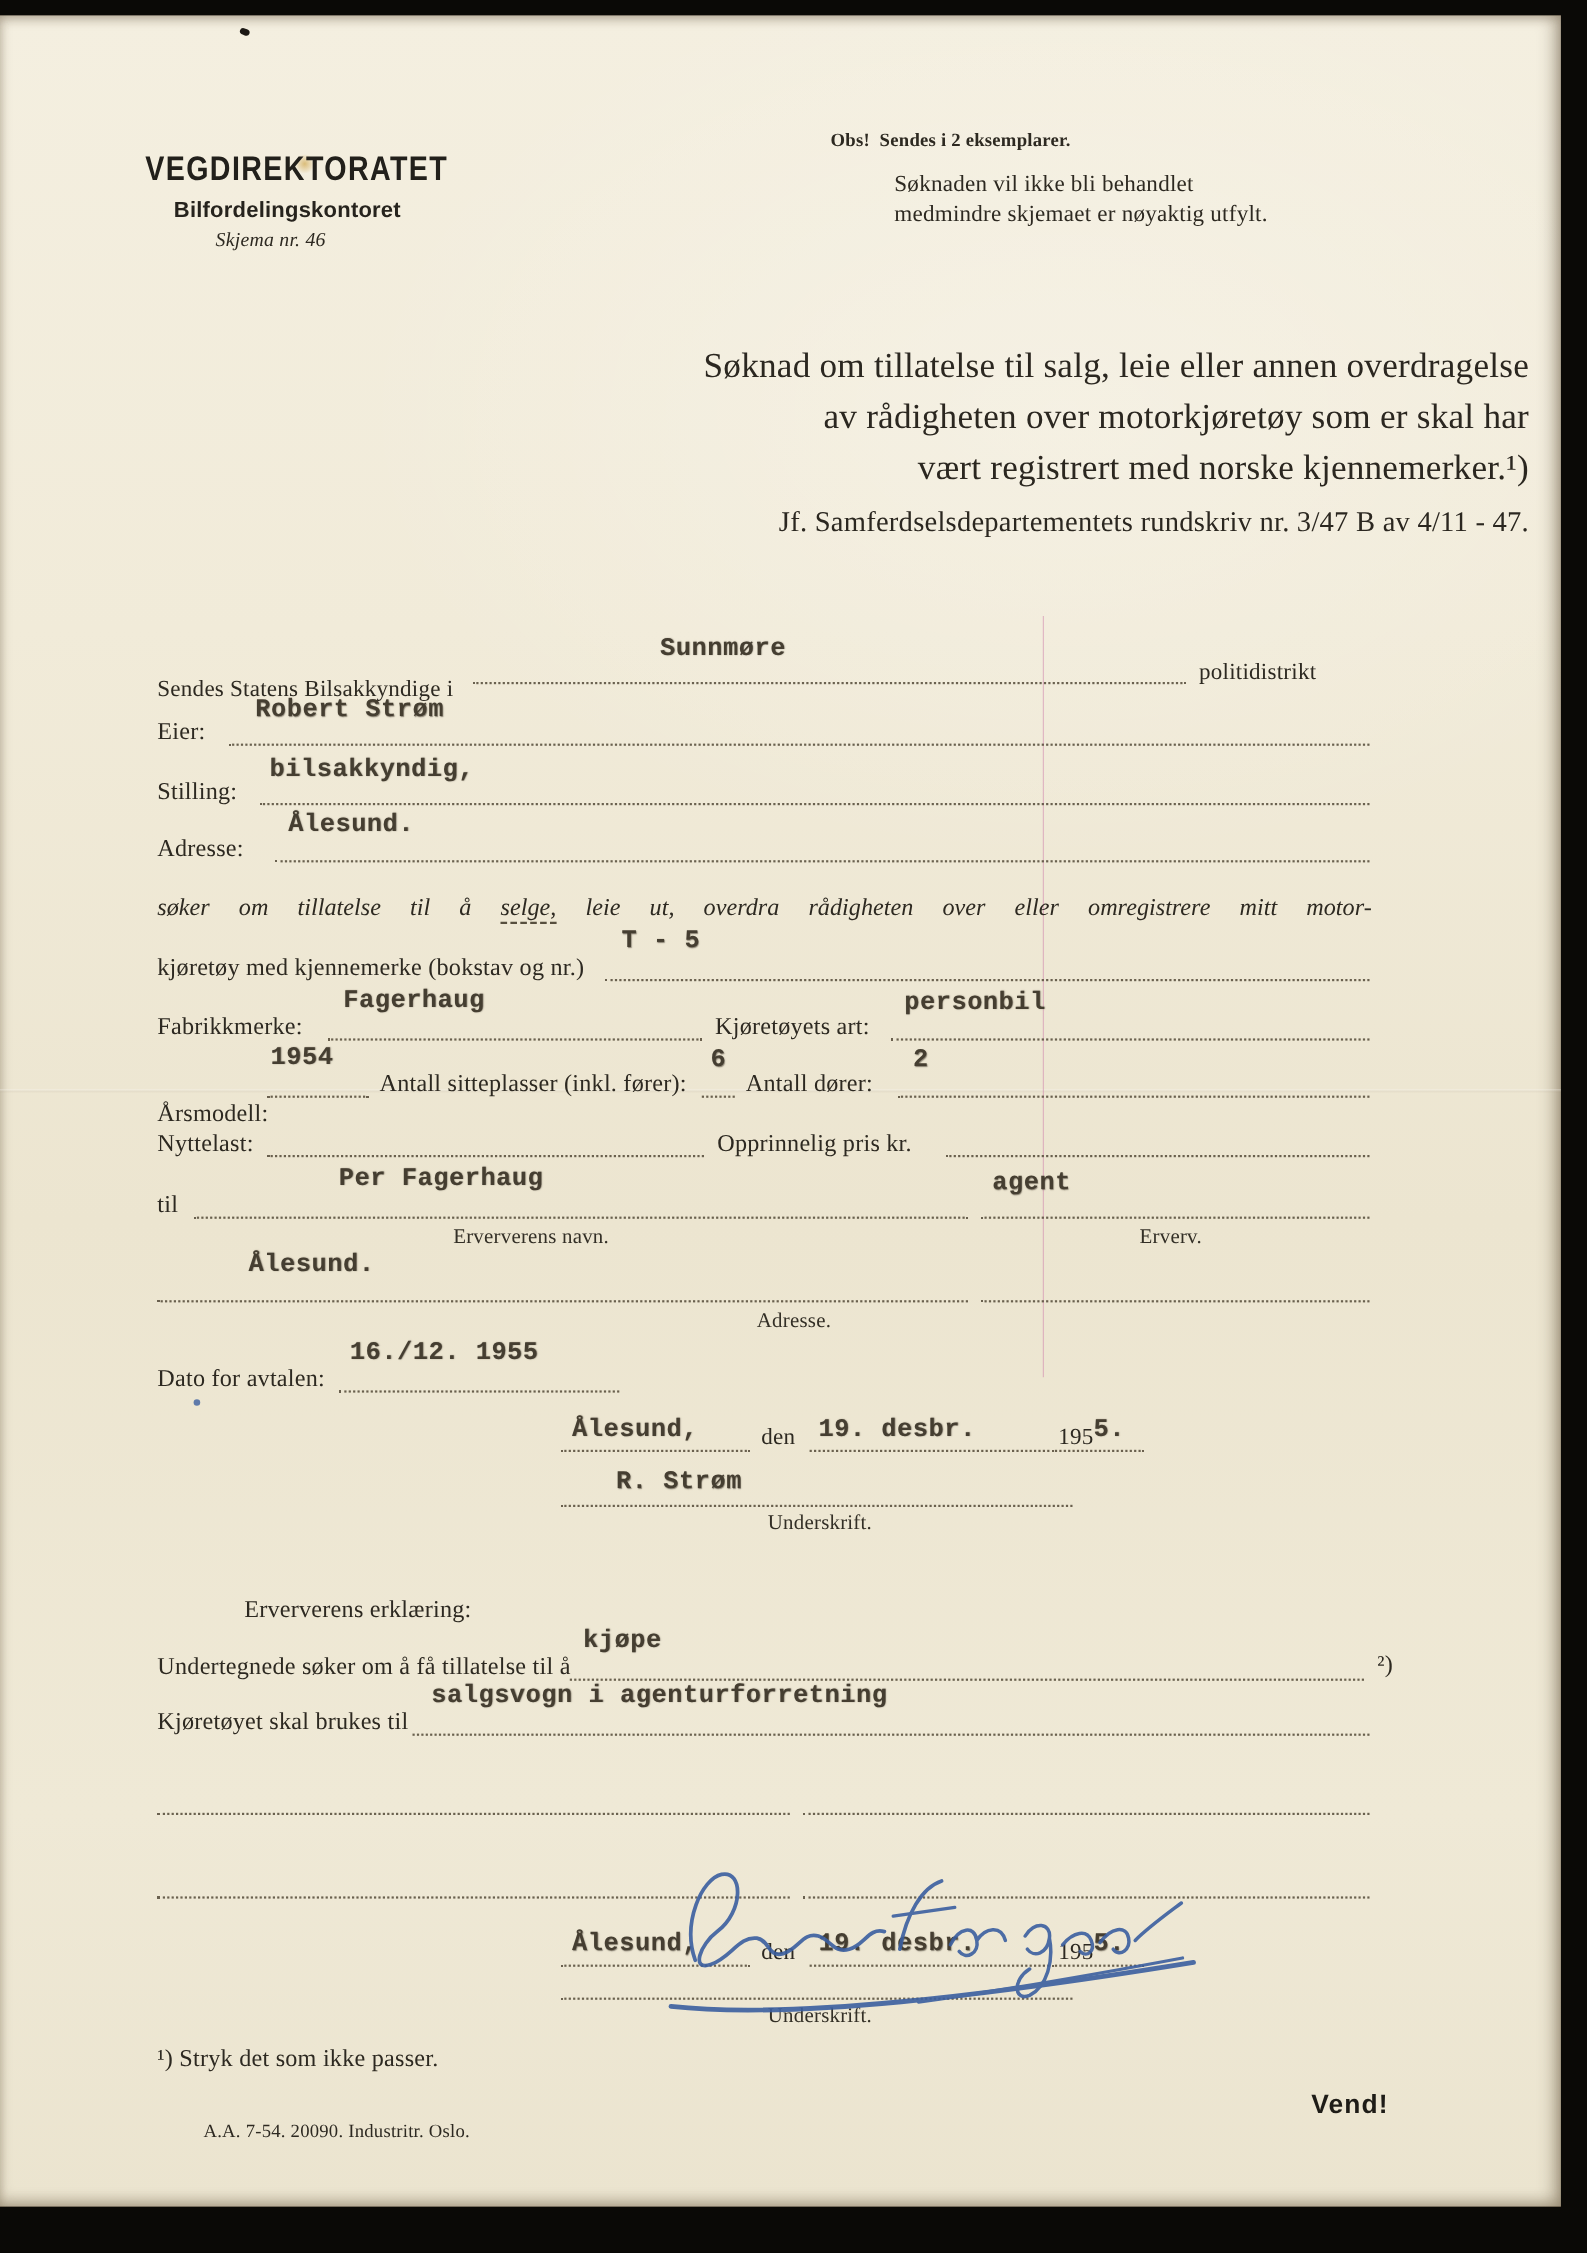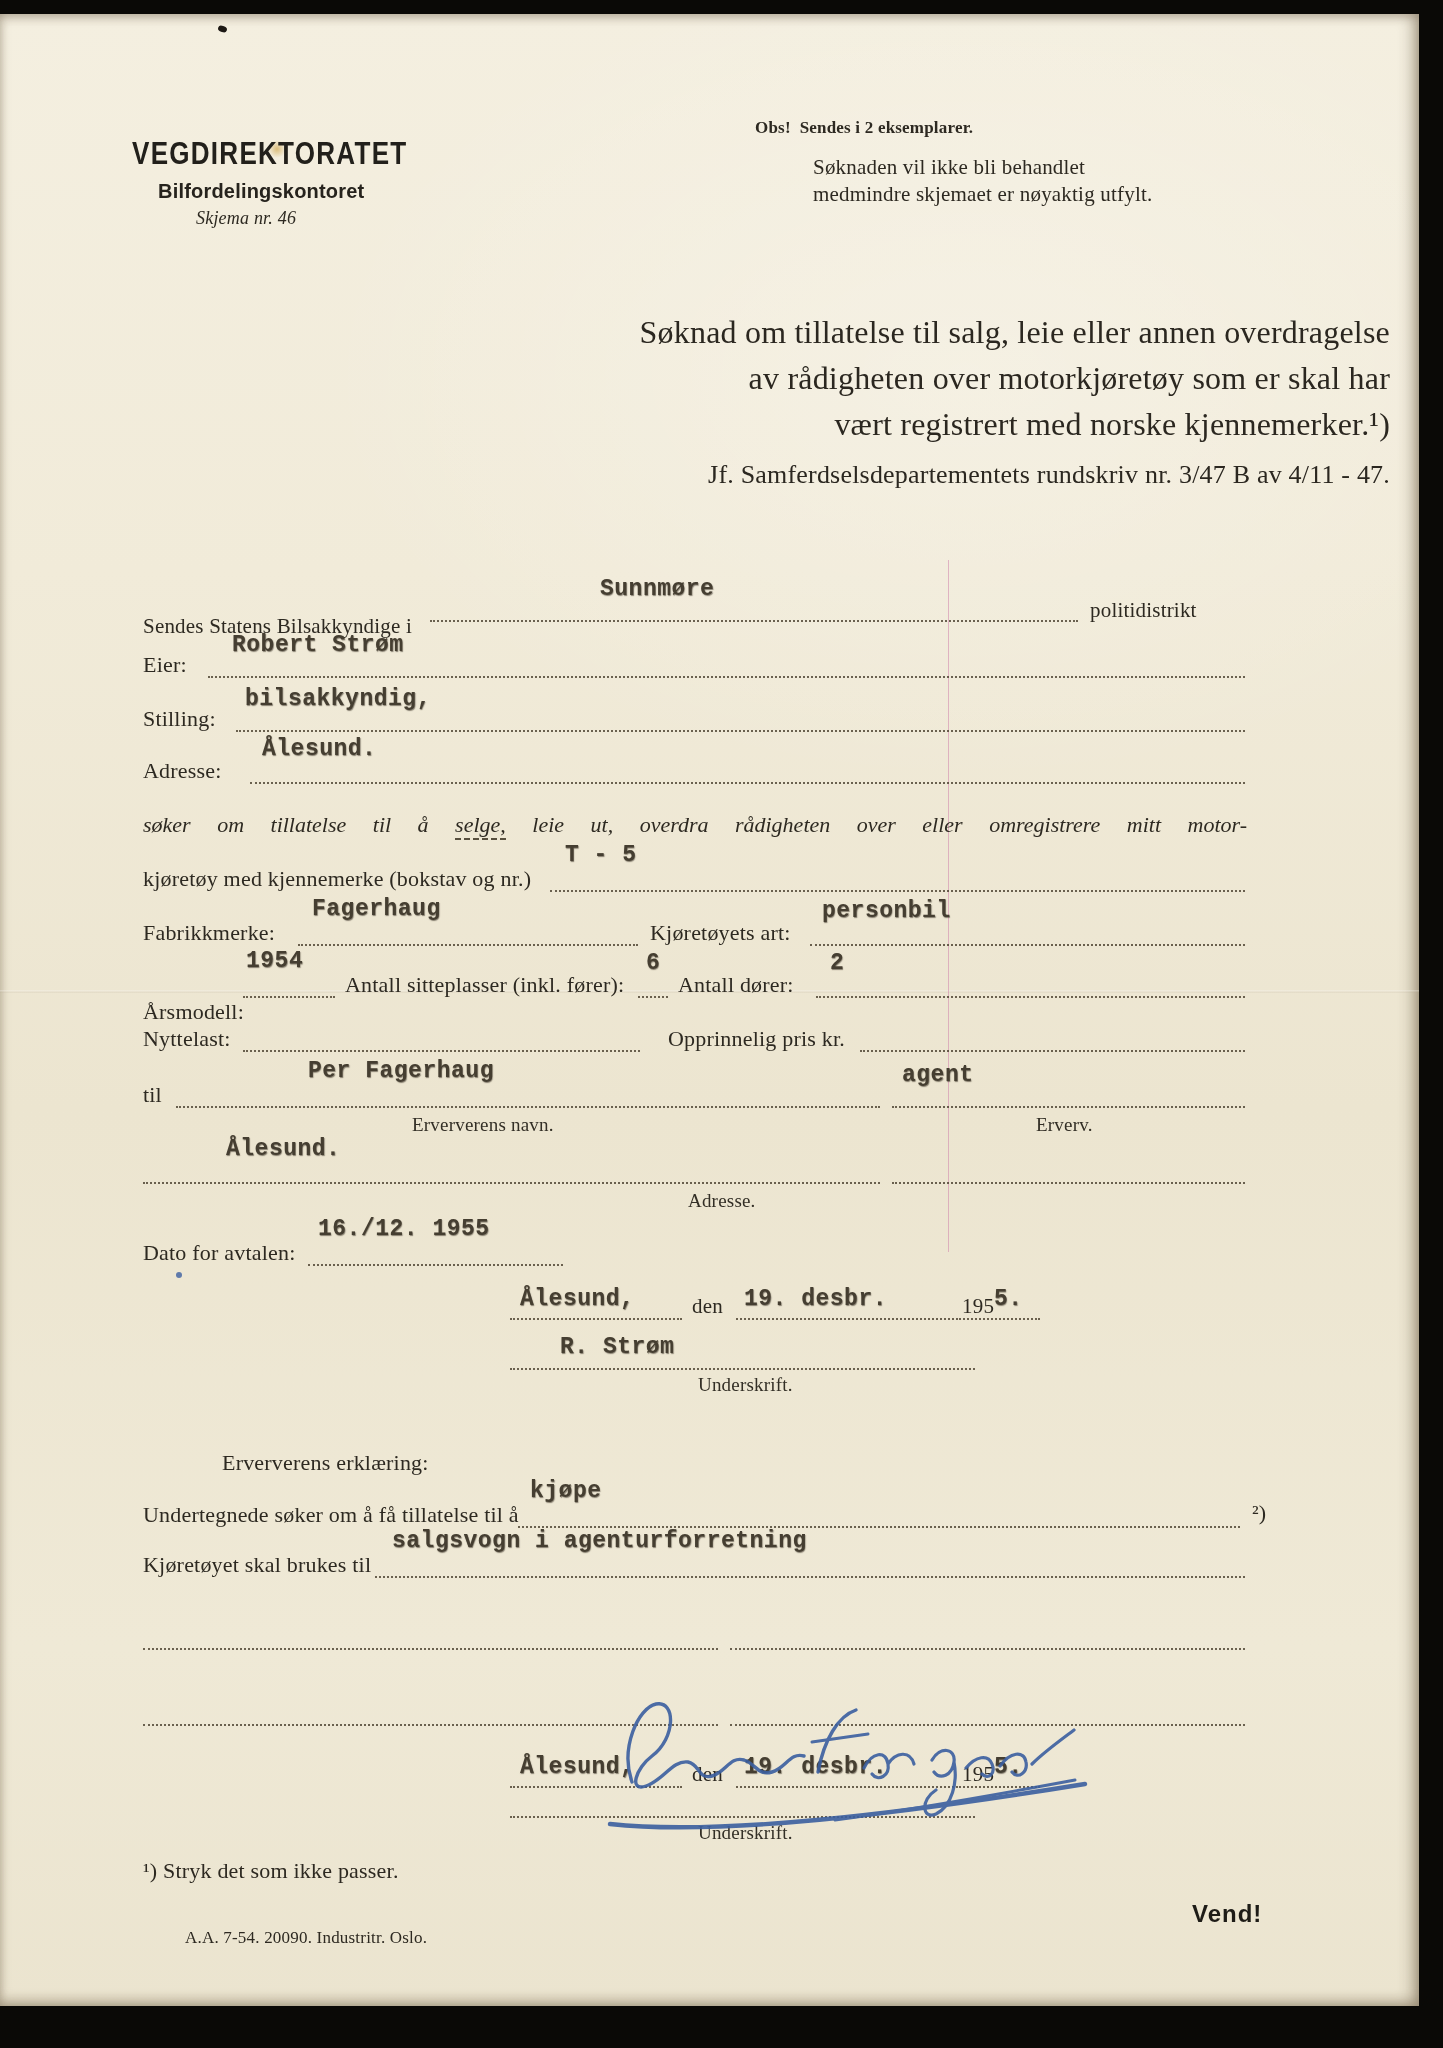--- a/index.html
+++ b/index.html
@@ -97,21 +97,21 @@
     <div class="ser" style="left:345px;top:958px;">Antall sitteplasser (inkl. fører):</div>
     <div class="dot" style="left:638px;top:982px;width:30px;"></div>
     <div class="typed" style="left:646px;top:936px;">6</div>
     <div class="ser" style="left:678px;top:958px;">Antall dører:</div>
     <div class="dot" style="left:816px;top:982px;width:429px;"></div>
     <div class="typed" style="left:830px;top:936px;">2</div>
 
     <div class="ser" style="left:143px;top:1012px;">Nyttelast:</div>
     <div class="dot" style="left:243px;top:1036px;width:397px;"></div>
     <div class="typed" style="left:300px;top:990px;"></div>
-    <div class="ser" style="left:668px;top:1012px;">Opprinnelig pris kr.</div>
+    <div class="ser" style="left:652px;top:1012px;">Opprinnelig pris kr.</div>
     <div class="dot" style="left:860px;top:1036px;width:385px;"></div>
     <div class="typed" style="left:900px;top:990px;"></div>
 
     <div class="ser" style="left:143px;top:1068px;">til</div>
     <div class="dot" style="left:176px;top:1092px;width:704px;"></div>
     <div class="typed" style="left:308px;top:1044px;">Per Fagerhaug</div>
     <div class="dot" style="left:892px;top:1092px;width:353px;"></div>
     <div class="typed" style="left:902px;top:1048px;">agent</div>
     <div class="ser cap" style="left:412px;top:1100px;">Erververens navn.</div>
     <div class="ser cap" style="left:1036px;top:1100px;">Erverv.</div>

